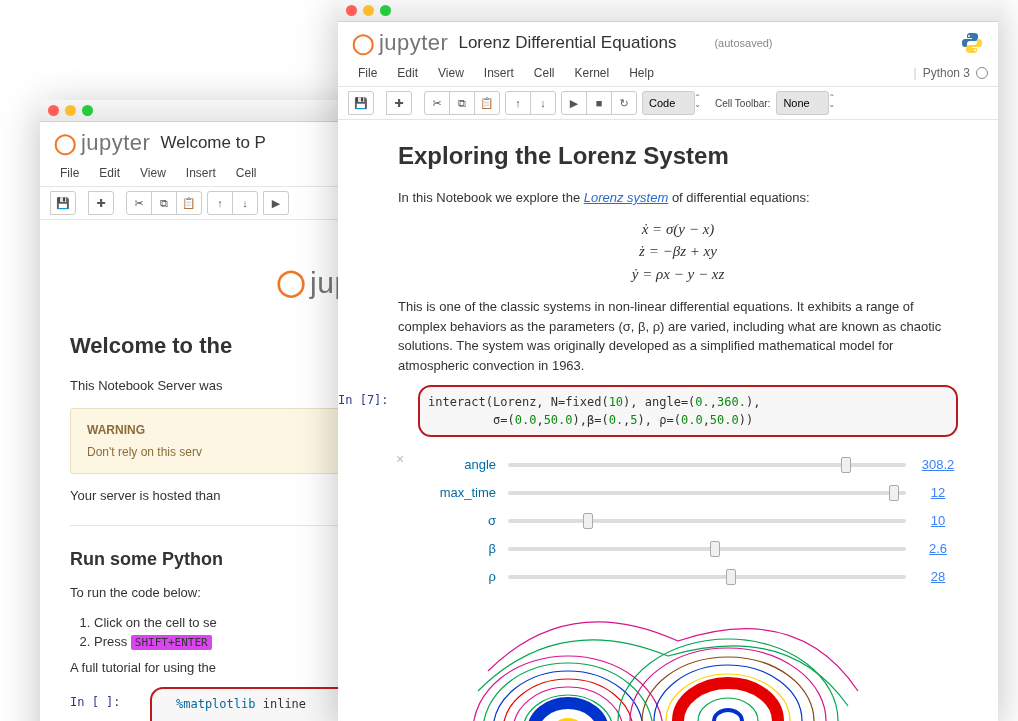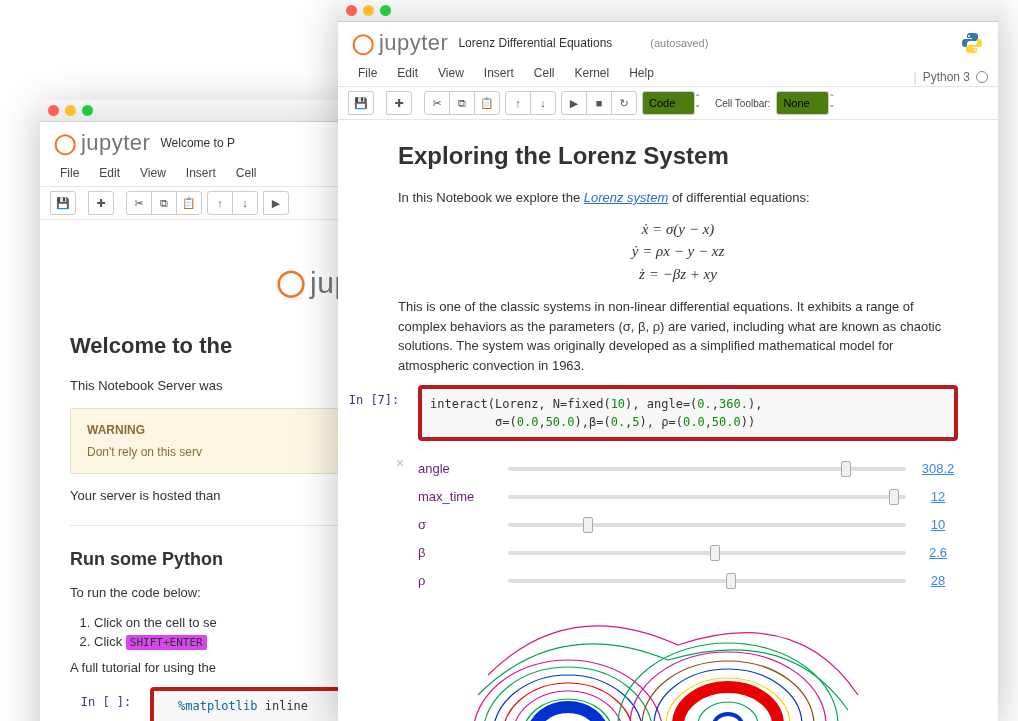--- a/index.html
+++ b/index.html
@@ -8,52 +8,52 @@
 .win-back { left: 40px; top: 100px; width: 600px; height: 650px; }
 .win-front { left: 338px; top: 0; width: 660px; height: 721px; }
 .titlebar { height: 22px; background: linear-gradient(#f6f6f6,#e8e8e8); border-bottom: 1px solid #d0d0d0; display: flex; align-items: center; padding: 0 8px; gap: 6px; }
 .tb-dot { width: 11px; height: 11px; border-radius: 50%; }
 .tb-red { background: #ff5f56; }
 .tb-yellow { background: #ffbd2e; }
 .tb-green { background: #27c93f; }
 .nbheader { display: flex; align-items: center; padding: 8px 14px 4px; gap: 10px; }
 .logo { display: flex; align-items: center; gap: 4px; font-size: 22px; color: #757575; font-weight: 400; letter-spacing: 0.5px; }
 .logo-icon { color: #f37626; font-weight: bold; font-size: 20px; }
-.nbtitle { font-size: 12px; color: #333; }
+.nbtitle { font-size: 17px; color: #333; }
 .autosaved { font-size: 11px; color: #888; margin-left: 28px; }
 .pylogo { margin-left: auto; width: 24px; height: 24px; }
-.menubar { display: flex; gap: 0; padding: 2px 10px; border-bottom: 1px solid #e5e5e5; font-size: 12px; color: #444; align-items: flex-end; }
+.menubar { display: flex; gap: 0; padding: 2px 10px; border-bottom: 1px solid #e5e5e5; font-size: 12px; color: #444; align-items: center; }
 .menu-item { padding: 4px 10px; cursor: pointer; }
 .menu-right { margin-left: auto; display: flex; align-items: center; gap: 6px; font-size: 12px; color: #666; }
 .kernel-ind { width: 12px; height: 12px; border: 1px solid #888; border-radius: 50%; }
 .toolbar { display: flex; align-items: center; padding: 4px 10px; border-bottom: 1px solid #e5e5e5; gap: 0; font-size: 12px; }
 .tb-btn { width: 26px; height: 24px; border: 1px solid #ccc; background: #fff; display: flex; align-items: center; justify-content: center; cursor: pointer; font-size: 11px; color: #555; margin-right: -1px; }
 .tb-btn:first-of-type, .tb-group .tb-btn:first-child { border-radius: 3px 0 0 3px; }
 .tb-group { display: flex; margin-right: 6px; }
 .tb-group .tb-btn:last-child { border-radius: 0 3px 3px 0; }
 .tb-single { border-radius: 3px; margin-right: 6px; }
-.tb-select { height: 24px; border: 1px solid #ccc; border-radius: 3px; font-size: 11px; padding: 0 18px 0 6px; background: #4d7c0f; margin-right: 10px; appearance: none; position: relative; }
+.tb-select { height: 24px; border: 1px solid #ccc; border-radius: 3px; font-size: 11px; padding: 0 18px 0 6px; background: #e5e5e5; margin-right: 10px; appearance: none; position: relative; }
 .select-wrap { position: relative; display: inline-block; margin-right: 10px; }
 .select-wrap::after { content: '⌃⌄'; position: absolute; right: 4px; top: 2px; font-size: 8px; color: #666; line-height: 8px; letter-spacing: -2px; writing-mode: vertical-lr; }
 .tb-label { font-size: 10px; color: #444; margin-right: 6px; }
 .content { padding: 18px 40px 18px 60px; font-size: 13px; color: #333; line-height: 1.5; }
 .content h1 { font-size: 24px; font-weight: bold; margin-bottom: 14px; }
 .content h2 { font-size: 18px; font-weight: bold; margin: 18px 0 10px; }
 .content p { margin-bottom: 10px; }
 .content a { color: #2a6dc9; text-decoration: underline; font-style: italic; }
 .math { text-align: center; font-family: "Times New Roman", serif; font-style: italic; font-size: 15px; margin: 8px 0 12px; line-height: 1.5; }
 .cell { display: flex; margin: 10px 0; font-family: Menlo, Consolas, monospace; font-size: 12px; }
-.prompt { width: 80px; text-align: center; padding: 6px 8px 0 0; color: #2e3a87; flex-shrink: 0; }
-.cell-input { flex: 1; background: #f7f7f7; border: 4px solid #b91c1c; border-radius: 4px; padding: 6px 8px; white-space: pre; overflow: hidden; }
+.prompt { width: 80px; text-align: left; padding: 6px 8px 0 0; color: #2e3a87; flex-shrink: 0; }
+.cell-input { flex: 1; background: #f7f7f7; border: 2px solid #b91c1c; border-radius: 13px; padding: 6px 8px; white-space: pre; overflow: hidden; }
 .num { color: #0a8a0a; }
 .fn { color: #0369a1; margin-left: 16px; }
 .widget-area { padding: 4px 0 10px 80px; position: relative; }
 .widget-close { position: absolute; left: 58px; top: 2px; color: #bbb; font-size: 14px; cursor: pointer; }
 .slider-row { display: flex; align-items: center; height: 28px; font-size: 13px; }
-.slider-label { width: 90px; padding-right: 12px; color: #701a75; }
+.slider-label { width: 90px; text-align: right; padding-right: 12px; color: #0369a1; }
 .slider-track { flex: 1; height: 4px; background: #ddd; border-radius: 2px; position: relative; margin-right: 12px; }
 .slider-thumb { position: absolute; top: -6px; width: 10px; height: 16px; background: #f0f0f0; border: 1px solid #aaa; border-radius: 2px; transform: translateX(-50%); }
 .slider-val { width: 40px; text-align: center; color: #3b82f6; text-decoration: underline; }
 .plot { padding: 10px 0 0 80px; }
 .warning-box { background: #fdf6e3; border: 1px solid #e8dfc0; border-radius: 3px; padding: 12px 16px; margin: 12px 0; }
 .warning-box .wt { font-weight: bold; font-size: 12px; color: #8a6d3b; }
 .warning-box .wb { font-size: 12px; color: #8a6d3b; margin-top: 4px; }
 .back-content { padding: 40px 30px 18px; }
 .back-content .logo-big { display: flex; justify-content: center; margin-bottom: 24px; }
 .back-content h1 { font-size: 22px; }
@@ -116,21 +116,21 @@
     <div class="warning-box">
       <div class="wt">WARNING</div>
       <div class="wb">Don't rely on this serv</div>
     </div>
     <p>Your server is hosted than</p>
     <div class="hr"></div>
     <h2>Run some Python </h2>
     <p>To run the code below:</p>
     <ol>
       <li>Click on the cell to se</li>
-      <li><span>Click </span><code>SHIFT+ENTER</code></li>
+      <li><span>Press </span><code>SHIFT+ENTER</code></li>
     </ol>
     <p>A full tutorial for using the</p>
     <div class="cell">
       <div class="prompt">In [ ]:</div>
       <div class="cell-input"><span class="fn">%matplotlib</span><span> inline</span>
 
 
 
 </div>
     </div>
@@ -193,22 +193,22 @@
     <div class="select-wrap"><select class="tb-select"><option>Code</option></select></div>
     <span class="tb-label">Cell Toolbar:</span>
     <div class="select-wrap"><select class="tb-select"><option>None</option></select></div>
   </div>
 
   <div class="content">
     <h1>Exploring the Lorenz System</h1>
     <p><span>In this Notebook we explore the </span><a href="#">Lorenz system</a><span> of differential equations:</span></p>
     <div class="math">
       <div>ẋ = σ(y − x)</div>
+      <div>ż = −βz + xy</div>
       <div>ẏ = ρx − y − xz</div>
-      <div>ż = −βz + xy</div>
     </div>
     <p><span>This is one of the classic systems in non-linear differential equations. It exhibits a range of complex behaviors as the parameters (σ, β, ρ) are varied, including what are known as chaotic solutions. The system was originally developed as a simplified mathematical model for atmospheric convection in 1963.</span></p>
 
     <div class="cell" style="margin-left:-60px">
       <div class="prompt">In [7]:</div>
       <div class="cell-input">interact(Lorenz, N=fixed(<span class="num">10</span>), angle=(<span class="num">0.</span>,<span class="num">360.</span>),
          σ=(<span class="num">0.0</span>,<span class="num">50.0</span>),β=(<span class="num">0.</span>,<span class="num">5</span>), ρ=(<span class="num">0.0</span>,<span class="num">50.0</span>))</div>
     </div>
 
     <div class="widget-area" style="margin-left:-60px">

